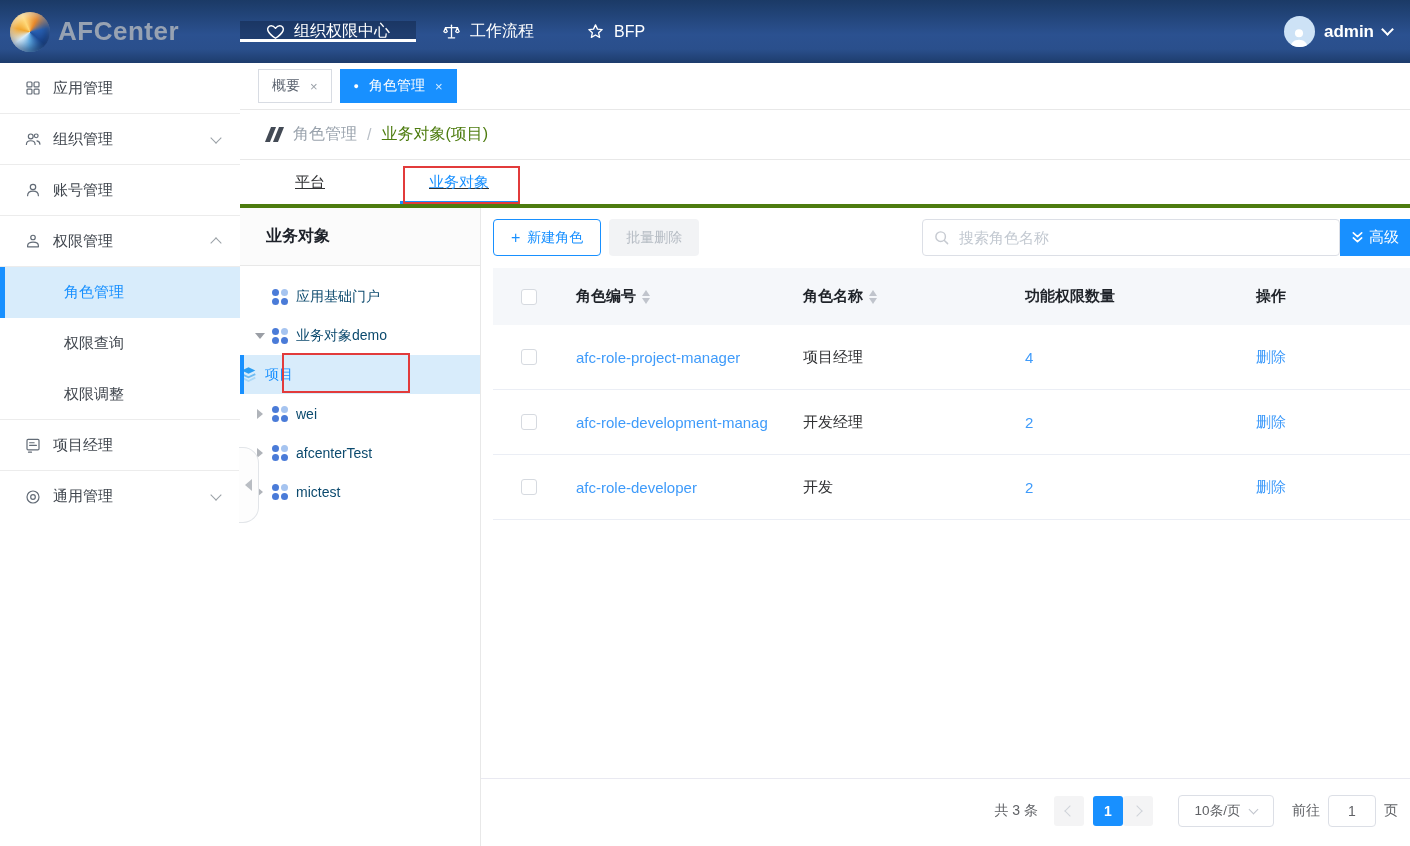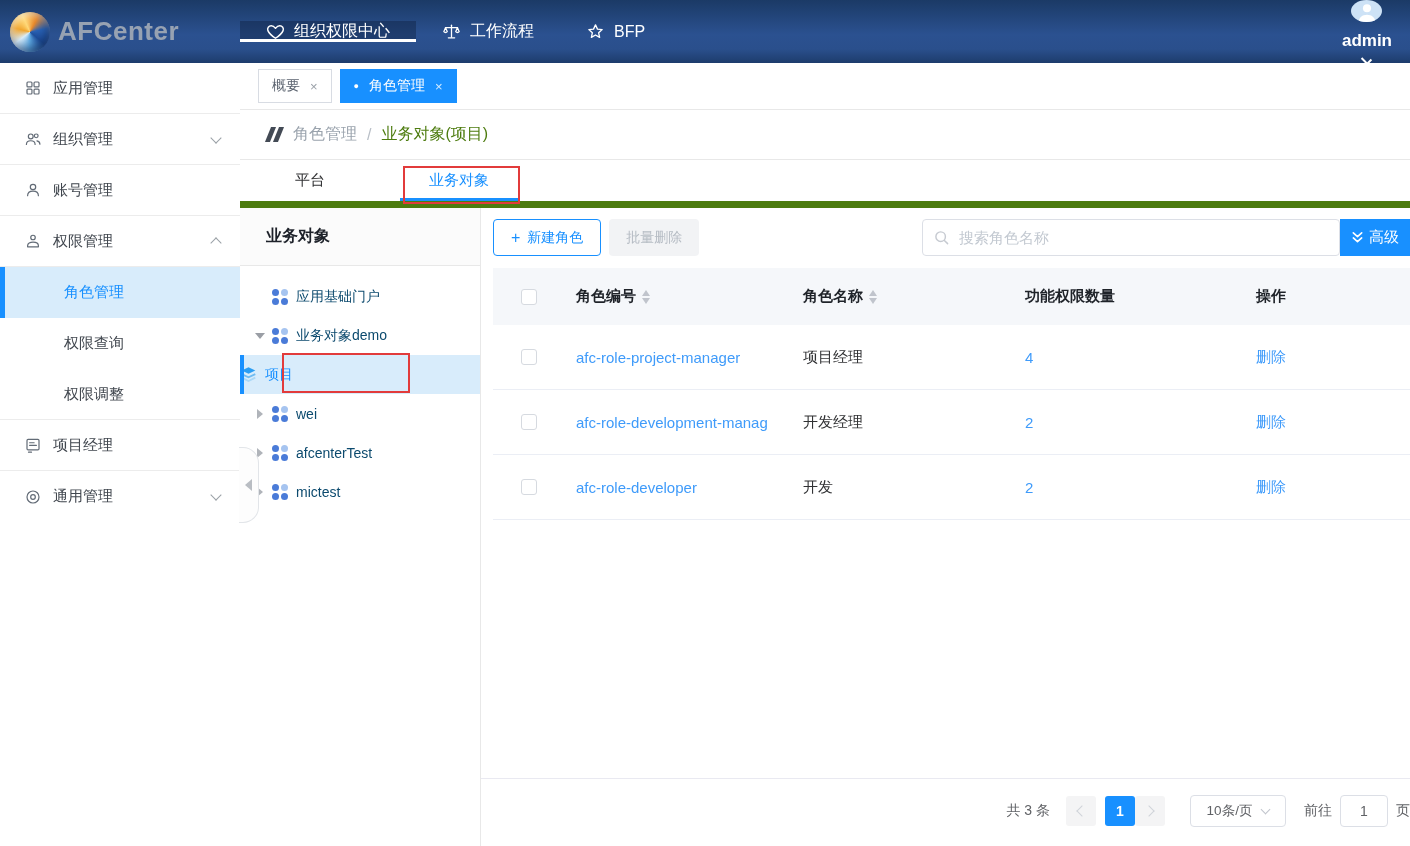--- a/index.html
+++ b/index.html
@@ -14,21 +14,21 @@
   .logo { width:40px; height:40px; border-radius:50%;
     background:conic-gradient(from 130deg,#1f4f9c,#5ea8e0,#d9edfb,#f0a52e,#ffd978,#e8882a,#2a62b5,#1f4f9c);
     box-shadow:inset -3px -4px 8px rgba(10,30,70,.55), inset 2px 3px 6px rgba(255,255,255,.5); }
   .brand-name { font-size:26px; font-weight:bold; color:#97a2b2; letter-spacing:.5px; }
   .topnav { display:flex; align-items:center; }
   .topnav-item { display:flex; align-items:center; gap:9px; padding:0 26px; color:#fff;
     font-size:16px; position:relative; cursor:pointer; }
   .topnav-item.active { background:rgba(5,18,40,.32); }
   .topnav-item.active::after { content:""; position:absolute; left:0; right:0; bottom:0; height:3px; background:#fff; }
   .topnav-item svg { width:19px; height:19px; }
-  .nav-right { margin-left:auto; display:flex; align-items:center; gap:9px; padding-right:18px;flex-direction:column; }
+  .nav-right { margin-left:auto; display:flex; align-items:center; gap:9px; padding-right:18px; }
   .avatar { width:31px; height:31px; border-radius:50%; background:#cde2f6; display:flex; align-items:flex-end; justify-content:center; overflow:hidden; }
   .avatar svg { width:22px; height:22px; }
   .user-name { color:#fff; font-size:17px; font-weight:bold; }
   .caret-down-w { width:9px; height:9px; border-right:2px solid #fff; border-bottom:2px solid #fff; transform:rotate(45deg); margin-top:-4px; }
 
   
   .shell { display:flex; height:783px; position:relative; }
 
   
   .sidebar { width:240px; background:#fff; flex:none; position:relative; }
@@ -60,21 +60,21 @@
   .chip.active .dot { font-size:9px; }
   .chip.active .x { color:#d6ecff; }
 
   .breadcrumb-row { height:50px; border-bottom:1px solid #e8e8e8; display:flex; align-items:center; padding-left:28px; gap:10px; background:#fff; font-size:16px; }
   .bc-icon { display:flex; gap:3px; margin-right:2px; }
   .bc-icon span { width:5px; height:15px; background:#434a55; transform:skewX(-22deg); display:block; }
   .bc-dim { color:#9aa3ad; }
   .bc-sep { color:#b9bfc7; }
   .bc-cur { color:#4d7c0f; }
 
-  .viewtabs-row { height:48px; border-bottom:7px solid #4d7c0f; background:#fff; position:relative; display:flex; align-items:stretch; padding-left:40px; }
+  .viewtabs-row { height:48px; border-bottom:4px solid #4d7c0f; background:#fff; position:relative; display:flex; align-items:stretch; padding-left:40px;text-decoration:underline; }
   .vtab { width:60px; display:flex; align-items:center; justify-content:center; font-size:15px; color:#303133; cursor:pointer; position:relative; }
   .vtab-gap { width:60px; }
   .vtab.active { width:118px; color:#1890ff; }
   .vtab.active::after { content:""; position:absolute; left:0; right:0; bottom:0; height:3px; background:#1890ff; }
   .red-box-tab { position:absolute; left:163px; top:6px; width:117px; height:38px; border:2px solid #e23b3b; pointer-events:none; z-index:4; }
 
   .body-row { flex:1; display:flex; min-height:0; }
 
   
   .tree-panel { width:241px; flex:none; border-right:1px solid #e8e8e8; background:#fff; position:relative; }
@@ -121,21 +121,21 @@
   .sorter { display:flex; flex-direction:column; gap:2px; }
   .sorter i { width:0; height:0; border-left:4.5px solid transparent; border-right:4.5px solid transparent; display:block; }
   .sorter .su { border-bottom:6px solid #c0c4cc; }
   .sorter .sd { border-top:6px solid #c0c4cc; }
   .cb { width:16px; height:16px; border:1.5px solid #d6dae0; border-radius:3px; background:#fff; cursor:pointer; }
   .link { color:#3f9bfa; cursor:pointer; }
   .cell-code { overflow:hidden; white-space:nowrap; }
   .cell-name { color:#303133; }
 
   .bottom-divider { border-top:1px solid #e9e9f1; margin-top:258px; }
-  .pager { margin-top:16px; display:flex; align-items:center; justify-content:flex-end; gap:0; font-size:14px; color:#606266; }
+  .pager { margin-top:16px; display:flex; align-items:center; justify-content:flex-end; padding-right:12px; gap:0; font-size:14px; color:#606266; }
   .pager .total { margin-right:16px; }
   .pg-btn { width:30px; height:30px; border-radius:3px; background:#f4f4f5; display:flex; align-items:center; justify-content:center; cursor:pointer; }
   .pg-btn + .pg-btn, .pg-cur { margin-left:9px; }
   .pg-cur { width:30px; height:30px; border-radius:3px; background:#1890ff; color:#fff; font-weight:bold; display:flex; align-items:center; justify-content:center; cursor:pointer; }
   .pg-chev { width:8px; height:8px; border-left:1.8px solid #cfd3d9; border-bottom:1.8px solid #cfd3d9; }
   .pg-chev.prev { transform:rotate(45deg); margin-left:2px; }
   .pg-chev.next { transform:rotate(-135deg); margin-right:2px; }
   .pg-size { margin-left:25px; width:96px; height:32px; border:1px solid #dcdfe6; border-radius:4px;
     display:flex; align-items:center; justify-content:center; gap:10px; font-size:13.5px; cursor:pointer; }
   .pg-size .chev-s { width:7px; height:7px; border-right:1.6px solid #c0c4cc; border-bottom:1.6px solid #c0c4cc; transform:rotate(45deg); margin-top:-3px; }

